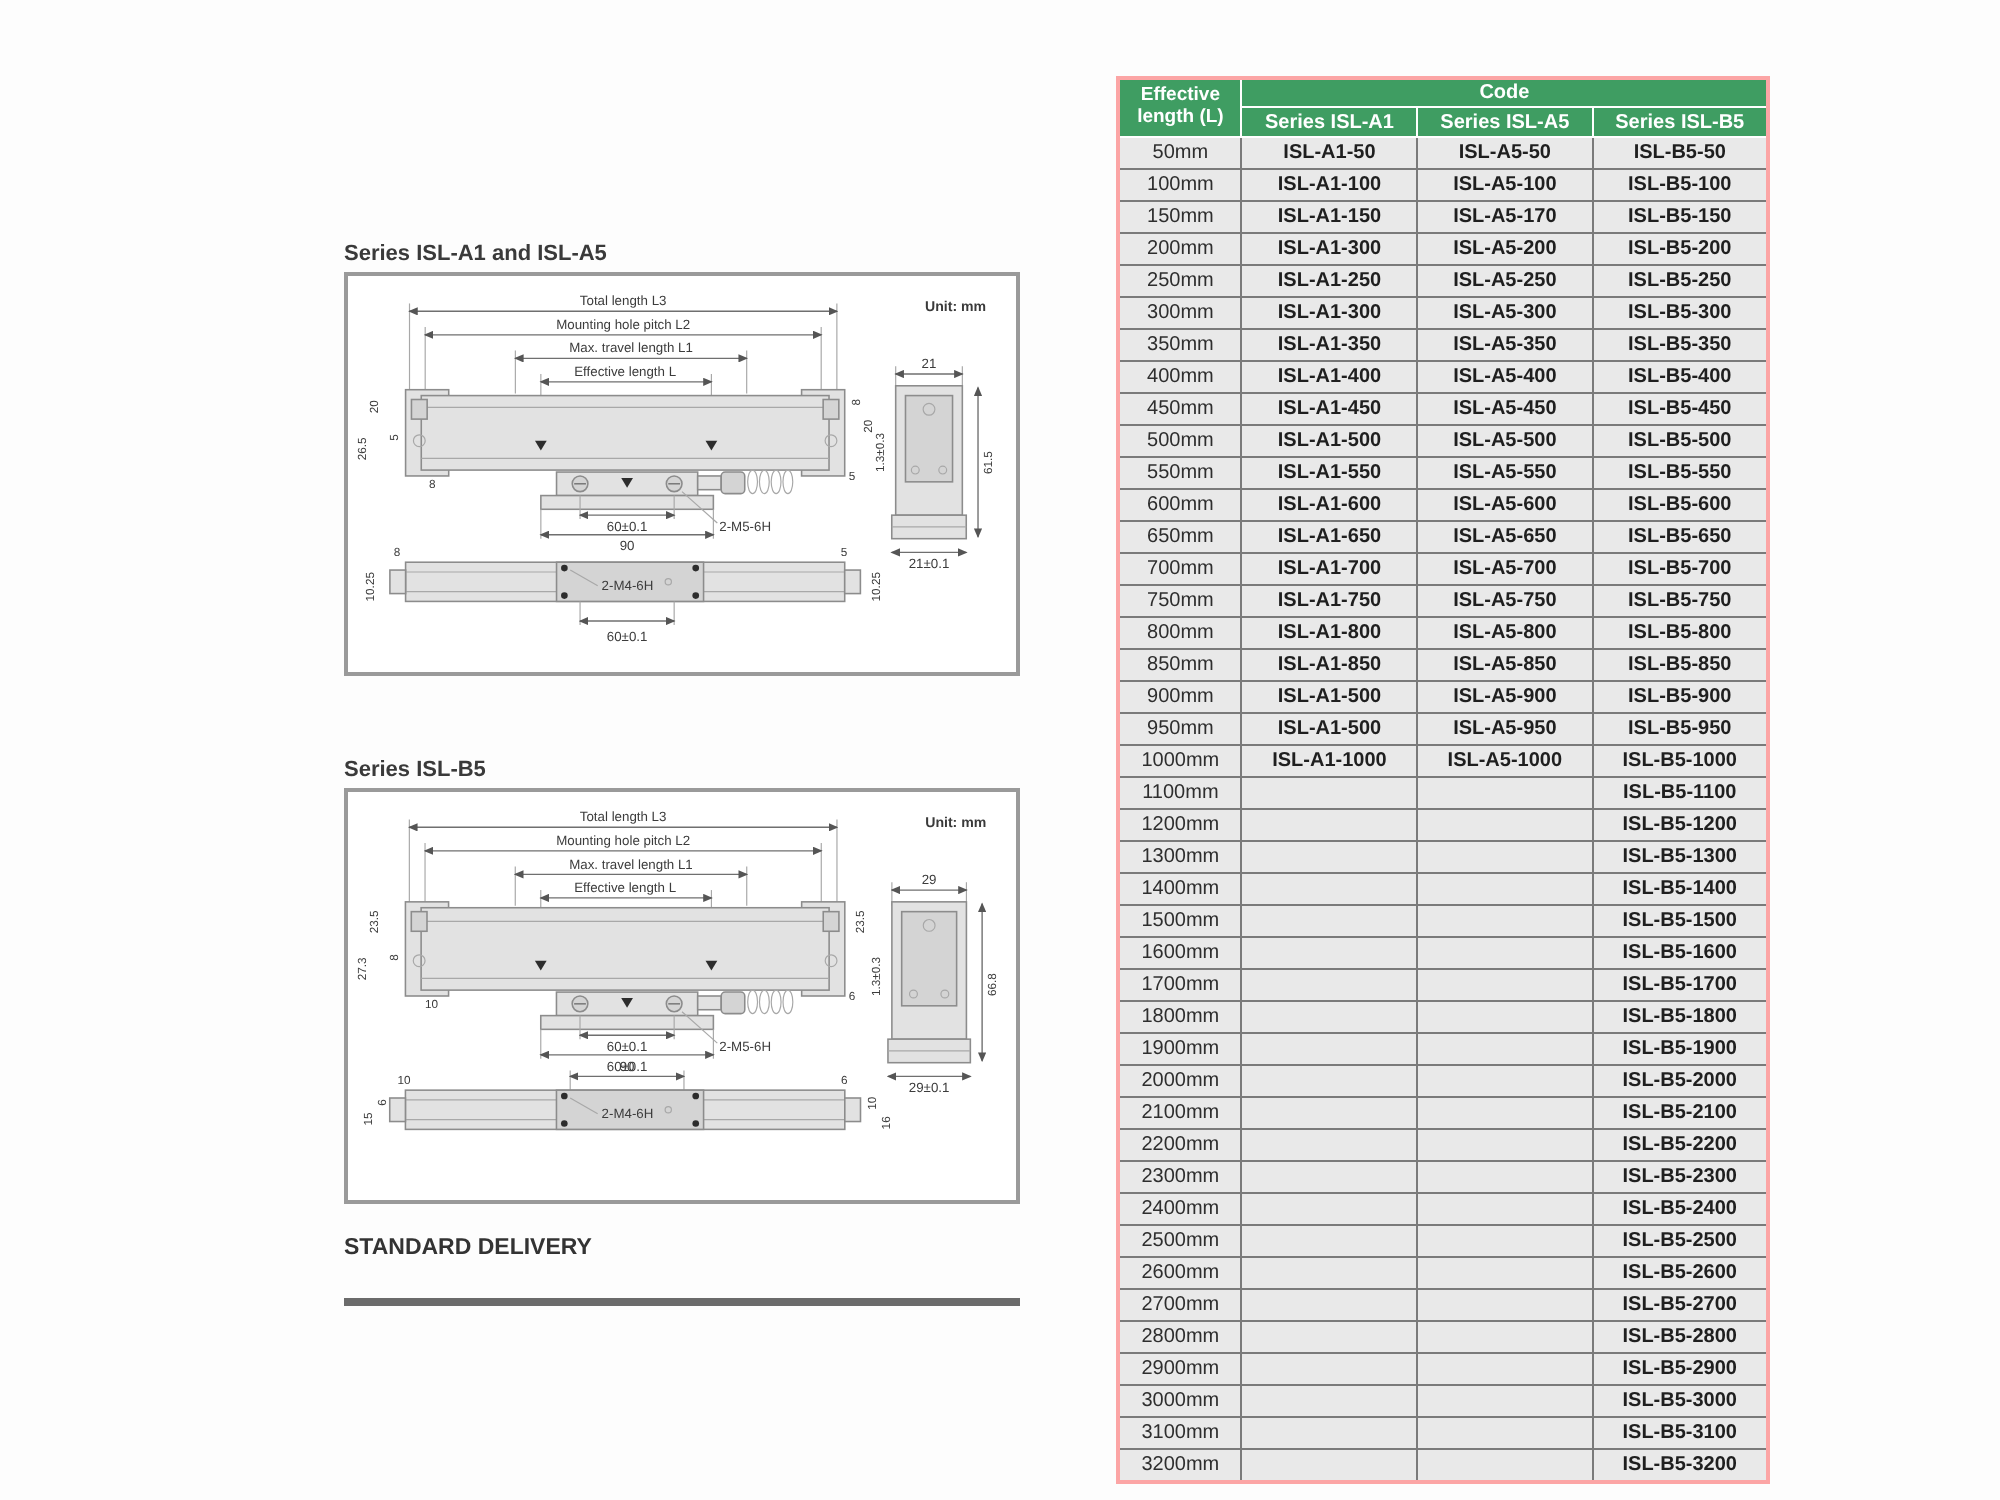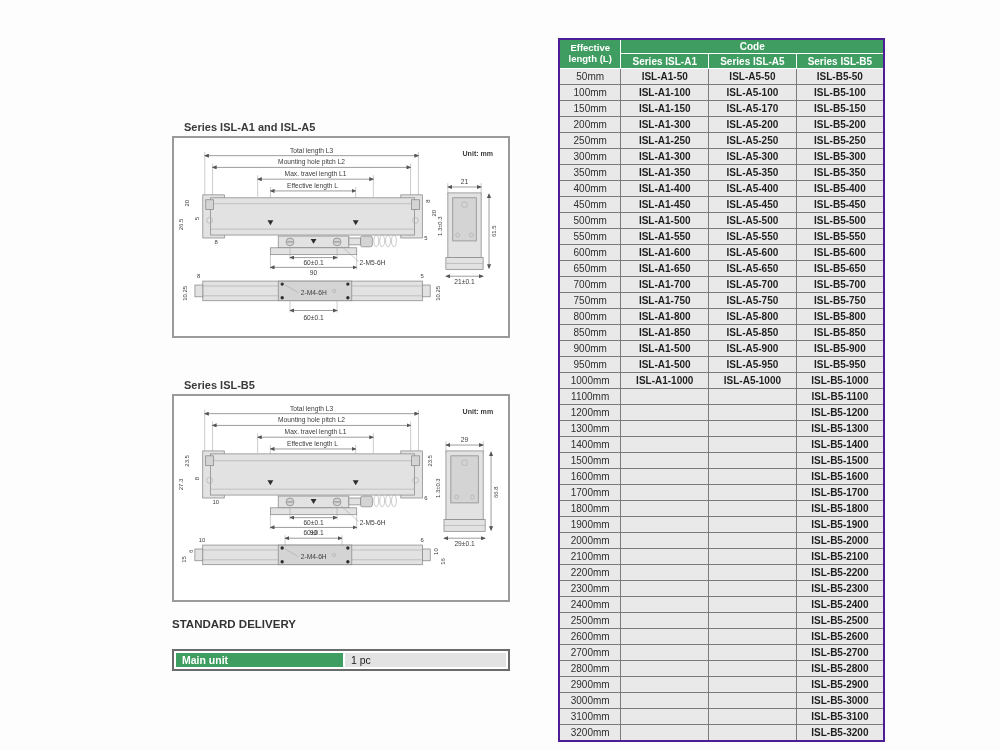--- a/index.html
+++ b/index.html
@@ -1,21 +1,21 @@
 <!DOCTYPE html>
 <html style="--green: #3f9d62; --cell: #e9e9e9;"><head>
 <meta charset="utf-8">
 <style>
   :root{ --green:#3f9d62; --cell:#e9e9e9; --border:#7a7a7a; --ink:#2b2b2b; }
   *{ box-sizing:border-box; margin:0; padding:0; }
   body{ width:1000px; height:750px; background:#fdfdfd; position:relative;
         font-family:"Liberation Sans", sans-serif; color:var(--ink); overflow:hidden; }
 
   
-  .diagram-title{ position:absolute; left:184px; font-size:11px; font-weight:bold; color:#3a3a3a; }
+  .diagram-title{ position:absolute; left:172px; font-size:11px; font-weight:bold; color:#3a3a3a; }
   #title-a{ top:121px; }
   #title-b{ top:379px; }
   .diagram-box{ position:absolute; left:172px; width:338px; background:#fff;
                 border:2px solid #9a9a9a; }
   #box-a{ top:136px; height:202px; }
   #box-b{ top:394px; height:208px; }
   .diagram-box svg{ display:block; width:100%; height:100%; }
 
   svg .part{ fill:#e2e2e2; stroke:#8c8c8c; stroke-width:.8; }
   svg .part2{ fill:#d4d4d4; stroke:#8c8c8c; stroke-width:.8; }
@@ -29,21 +29,21 @@
   
   #delivery-title{ position:absolute; left:172px; top:618px; font-size:11.5px; font-weight:bold; color:#333; }
   #delivery-table{ position:absolute; left:172px; top:649px; width:338px;
                    border:2px solid #6b6b6b; border-collapse:separate; border-spacing:2px; background:#fff; }
   #delivery-table td{ font-size:10.5px; height:13px; padding:1px 6px; }
   #delivery-table td.item{ width:167px; background:var(--green); color:#fff; font-weight:bold; }
   #delivery-table td.qty{ background:#e3e3e3; color:#222; }
 
   
   #code-table{ position:absolute; left:558px; top:38px; width:327px;
-               border-collapse:collapse; border:2px solid #4c1d95; background:#fff; }
+               border-collapse:collapse; border:2px solid #fca5a5; background:#fff; }
   #code-table th{ background:var(--green); color:#fff; font-size:10px; font-weight:bold;
                   border:1px solid #fff; padding:1px 2px; }
   #code-table th.col-eff{ width:62px; font-size:9.5px; line-height:1.15; }
   #code-table th.col-series{ width:88px; height:15px; }
   #code-table th.col-code{ height:14px; }
   #code-table td{ background:var(--cell); border:1px solid var(--border);
                   font-size:10px; text-align:center; padding:2px 2px; height:11px; line-height:11px; }
   #code-table td.len{ color:#2e2e2e; }
   #code-table td.code{ font-weight:bold; color:#1f1f1f; }
 </style>
@@ -301,24 +301,20 @@
     <text class="dtext" x="295" y="153" text-anchor="middle">29±0.1</text>
   </g>
 </svg>
 </div>
 
 <div id="delivery-title">STANDARD DELIVERY</div>
 
 <table id="delivery-table">
   <tbody>
 
-      <tr>
-        <td class="item">Main unit</td>
-        <td class="qty">1 pc</td>
-      </tr>
 
 
 
 
     </tbody>
 </table>
 
 <table id="code-table">
   <thead>
     <tr>

